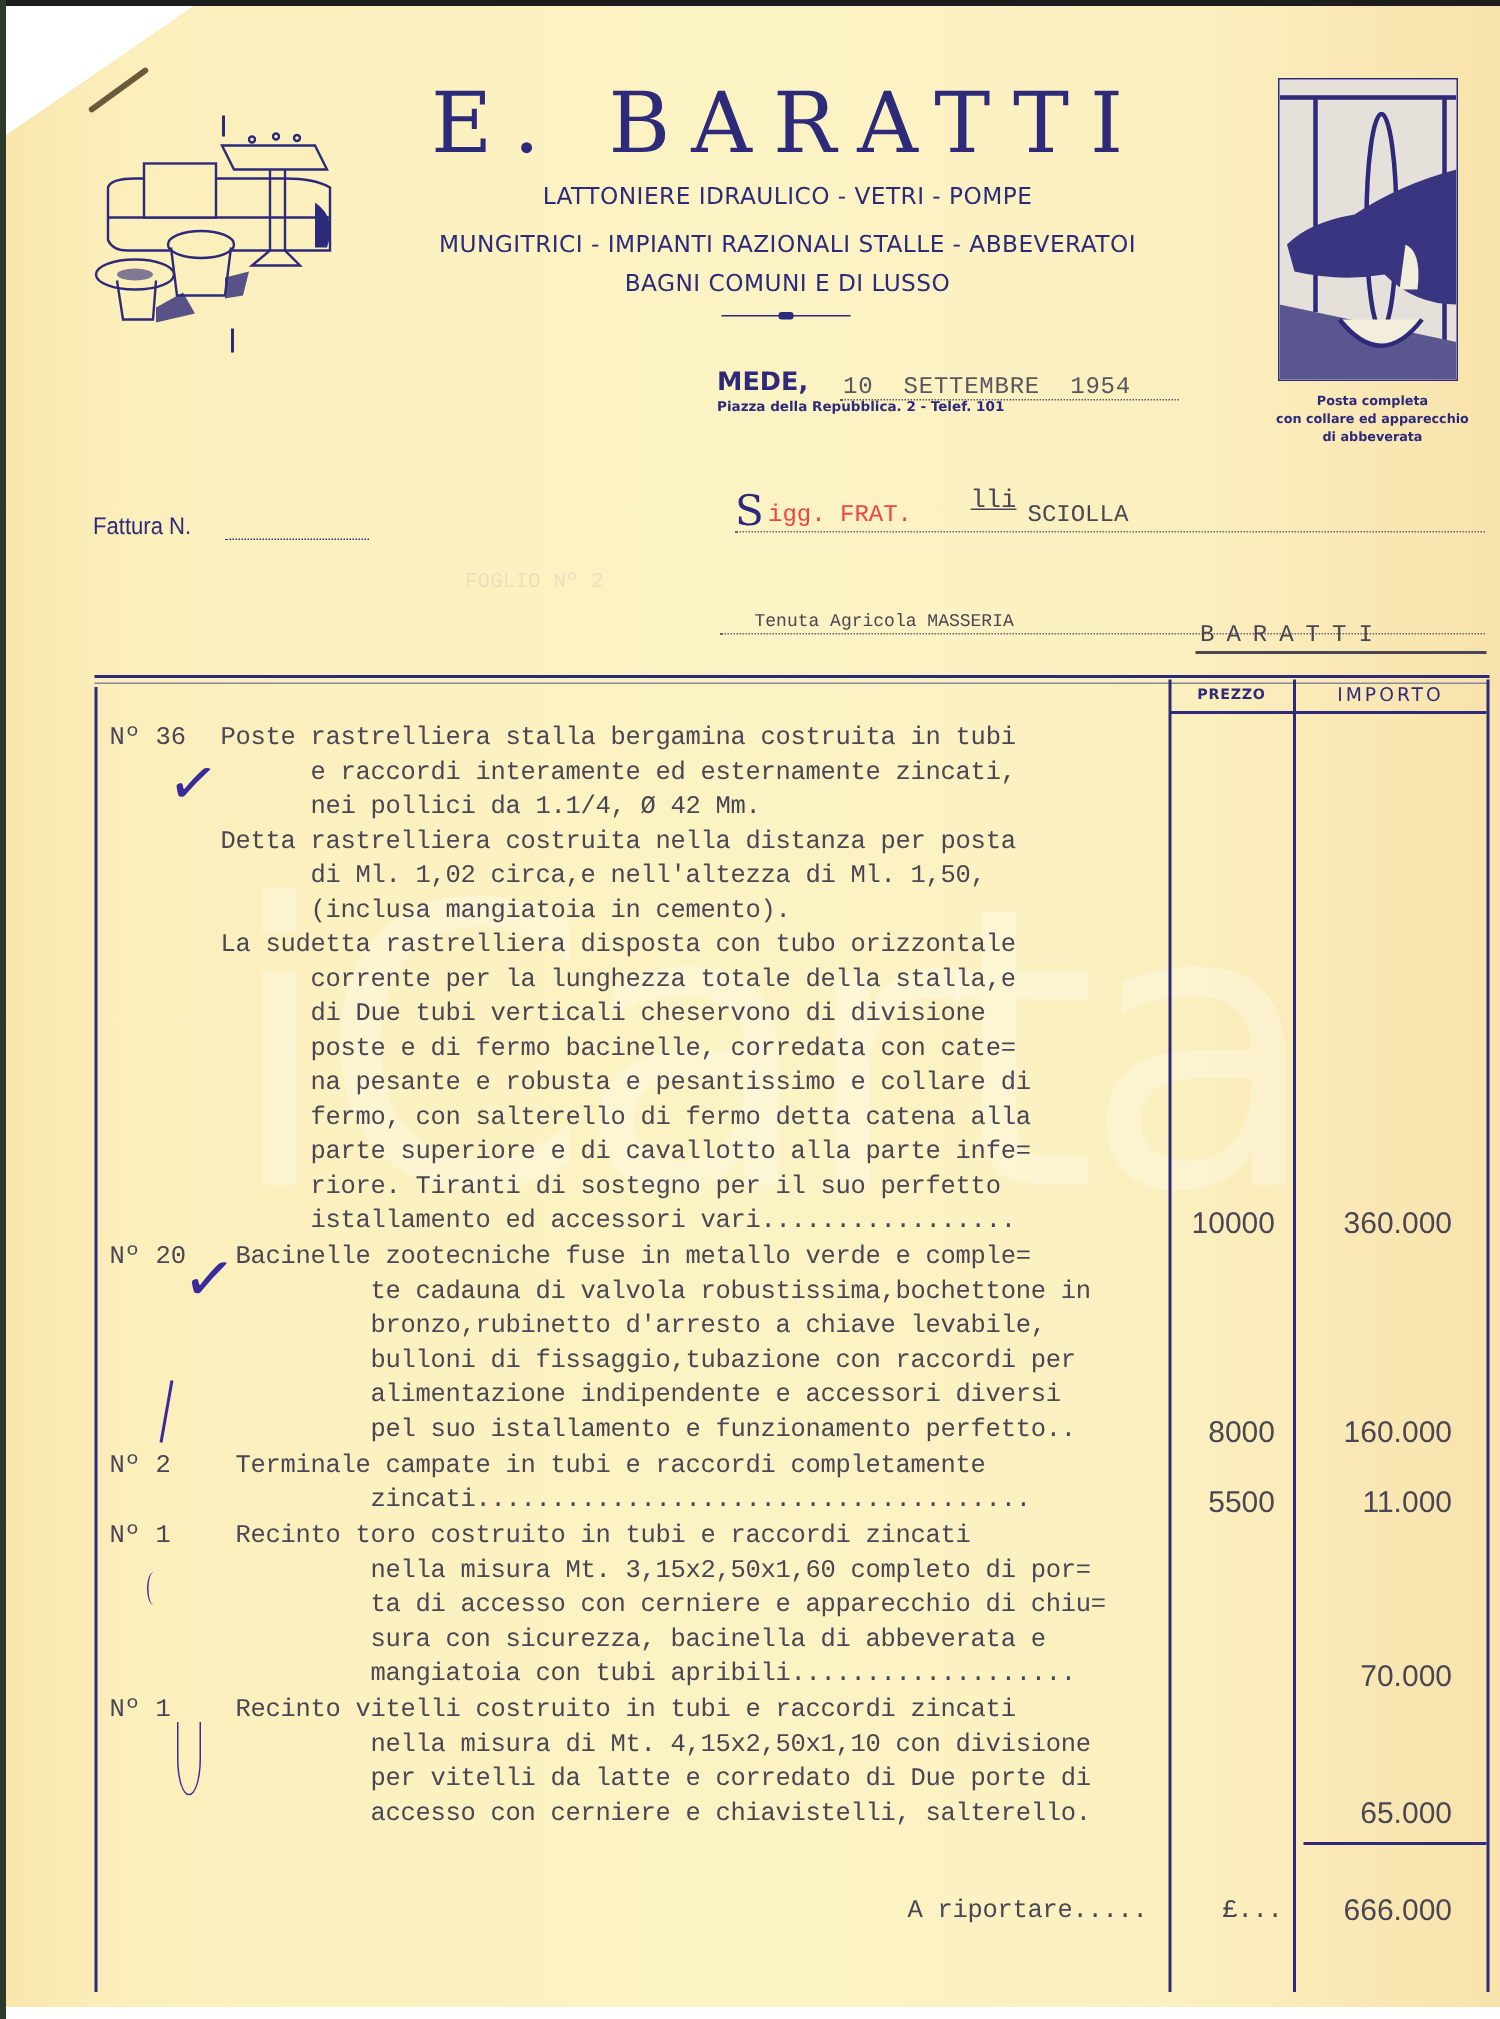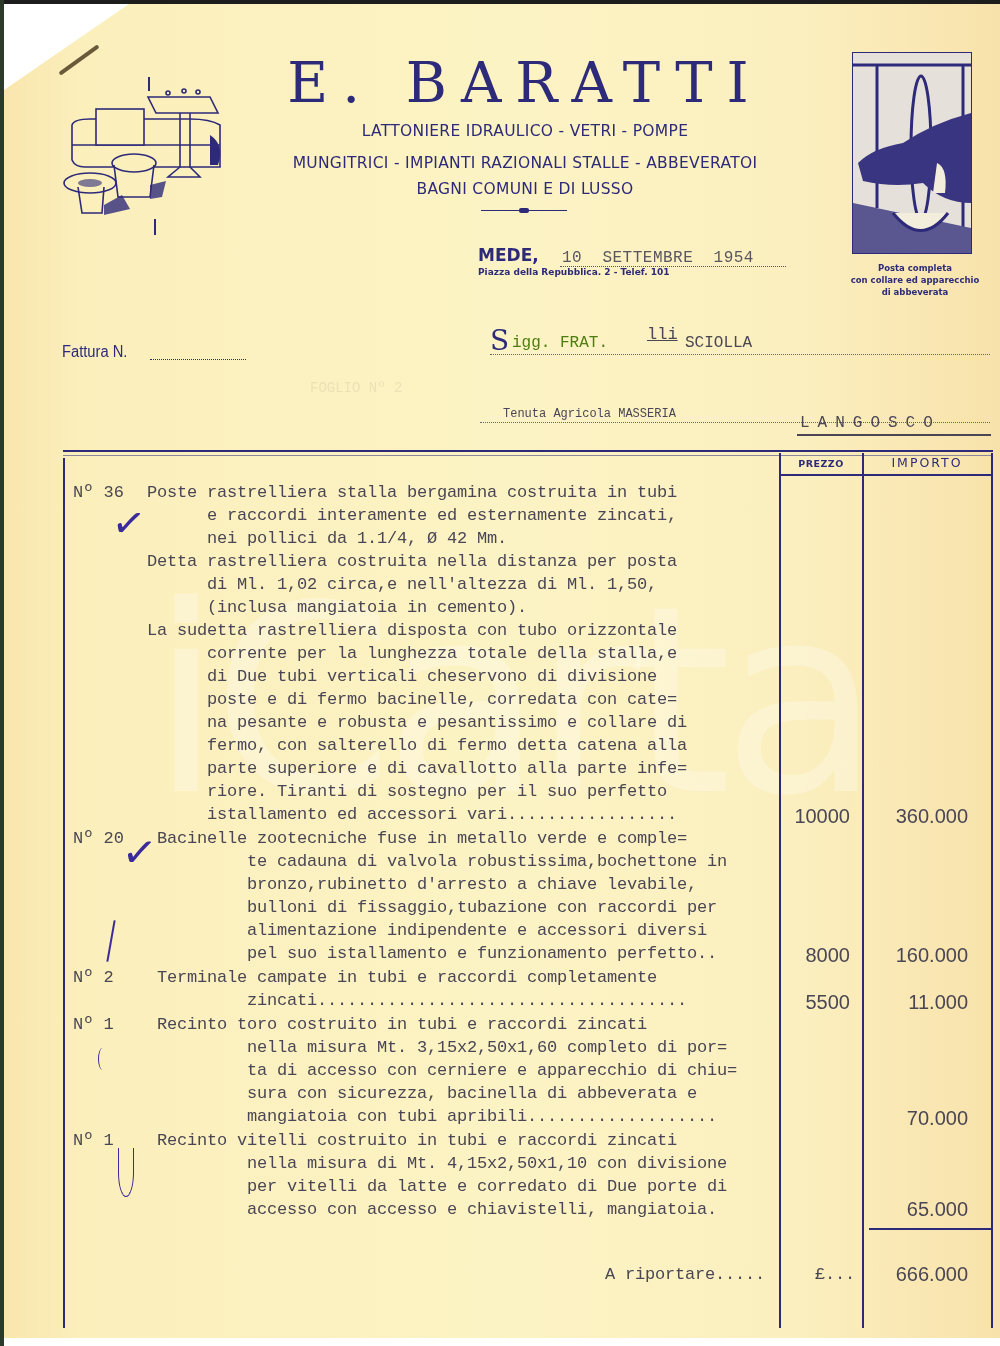--- a/index.html
+++ b/index.html
@@ -38,21 +38,21 @@
 
   .city { position:absolute; left:478px; top:245px; font-family:"DejaVu Sans", sans-serif; font-size:17px; font-weight:bold; color:#2e2a7a; }
   .date { position:absolute; left:560px; top:250px; width:224px; font-size:16px; color:#5a5660; border-bottom:1px dotted #5a5660; letter-spacing:0.5px; line-height:16px; }
   .addr { position:absolute; left:478px; top:267px; font-family:"DejaVu Sans", sans-serif; font-size:9px; font-weight:bold; color:#2e2a7a; }
 
   .fattura { position:absolute; left:62px; top:343px; font-family:"Liberation Sans", sans-serif; font-size:16px; color:#2e2a7a; transform: scaleX(0.92); transform-origin:left; }
   .fattura-line { position:absolute; left:150px; top:359px; width:96px; border-bottom:1px dotted #2e2a7a; }
 
   .recip { position:absolute; left:490px; top:328px; width:500px; border-bottom:1px dotted #6a6670; height:26px; }
   .recip .big-s { font-family:"DejaVu Serif", serif; font-size:28px; color:#2e2a7a; position:absolute; left:0; top:-4px; }
-  .recip .txt { position:absolute; left:22px; top:6px; font-size:16px; color:#4d7c0f; }
+  .recip .txt { position:absolute; left:22px; top:6px; font-size:16px; color:#ef4444; }
   .recip .sup { position:absolute; left:157px; top:-3px; font-size:17px; color:#4a4654; text-decoration:underline; }
   .recip .txt2 { position:absolute; left:195px; top:6px; font-size:16px; color:#4a4654; }
 
   .estate { position:absolute; left:480px; top:406px; width:510px; border-bottom:1px dotted #6a6670; height:16px; font-size:12px; color:#4a4654; line-height:16px; }
   .estate span { margin-left:23px; }
   .town { position:absolute; left:800px; top:414px; font-size:16px; color:#4a4654; letter-spacing:8px; }
   .town-line { position:absolute; left:797px; top:434px; width:194px; border-bottom:2px solid #4a4654; }
 
   .tbl-top { position:absolute; left:63px; top:450px; width:930px; height:3px; border-top:2px solid #2e2a7a; border-bottom:1px solid #8a86a0; }
   .vline { position:absolute; width:1.5px; background:#2e2a7a; }
@@ -143,21 +143,21 @@
 <div class="fattura-line"></div>
 
 <div class="recip">
   <span class="big-s">S</span>
   <span class="txt">igg. FRAT.</span>
   <span class="sup">lli</span>
   <span class="txt2">SCIOLLA</span>
 </div>
 <div class="ghost" style="left:310px; top:380px;">FOGLIO Nº 2</div>
 <div class="estate"><span>Tenuta Agricola MASSERIA</span></div>
-<div class="town">LANGOSCO</div>
+<div class="town">BARATTI</div>
 <div class="town-line"></div>
 
 <div class="tbl-top"></div>
 <div class="vline" style="left:63px; top:458px; height:870px;"></div>
 <div class="vline" style="left:779px; top:453px; height:875px;"></div>
 <div class="vline" style="left:862px; top:453px; height:875px;"></div>
 <div class="vline" style="left:991px; top:453px; height:875px;"></div>
 
 <div class="col-head" style="left:780px; width:82px; top:458px; font-size:9.5px; font-weight:bold; letter-spacing:0.5px;">PREZZO</div>
 <div class="col-head" style="left:863px; width:128px; top:455px; font-size:12.5px; letter-spacing:2px;">IMPORTO</div>
@@ -218,21 +218,21 @@
   <div class="amt" style="left:782px; width:68px; top:1107px;"></div>
   <div class="amt" style="left:866px; width:102px; top:1107px;">70.000</div>
 </div>
 <div style="position:absolute; left:98px; top:1048px; width:8px; height:22px; border-left:1.5px solid #3a2a9a; border-radius:50% 0 0 50%;"></div>
 
 <div class="num" style="left:73px; top:1129px;">Nº  1</div>
 <div>
   <div class="row" style="left:157px; top:1129px;">Recinto vitelli costruito in tubi e raccordi zincati</div>
   <div class="row" style="left:157px; top:1152px;">         nella misura di Mt. 4,15x2,50x1,10 con divisione</div>
   <div class="row" style="left:157px; top:1175px;">         per vitelli da latte e corredato di Due porte di</div>
-  <div class="row" style="left:157px; top:1198px;">         accesso con accesso e chiavistelli, mangiatoia.</div>
+  <div class="row" style="left:157px; top:1198px;">         accesso con cerniere e chiavistelli, salterello.</div>
   <div class="amt" style="left:782px; width:68px; top:1198px;"></div>
   <div class="amt" style="left:866px; width:102px; top:1198px;">65.000</div>
 </div>
 <div style="position:absolute; left:118px; top:1148px; width:14px; height:48px; border:1.5px solid #3a2a9a; border-top:none; border-radius:0 0 50% 50%;"></div>
 
 <div class="hline" style="left:869px; top:1228px; width:122px; height:2px;"></div>
 
 <div class="row" style="left:605px; top:1263px;">A riportare.....</div>
 <div class="row" style="left:815px; top:1263px;">£...</div>
 <div class="amt" style="left:866px; width:102px; top:1263px;">666.000</div>

